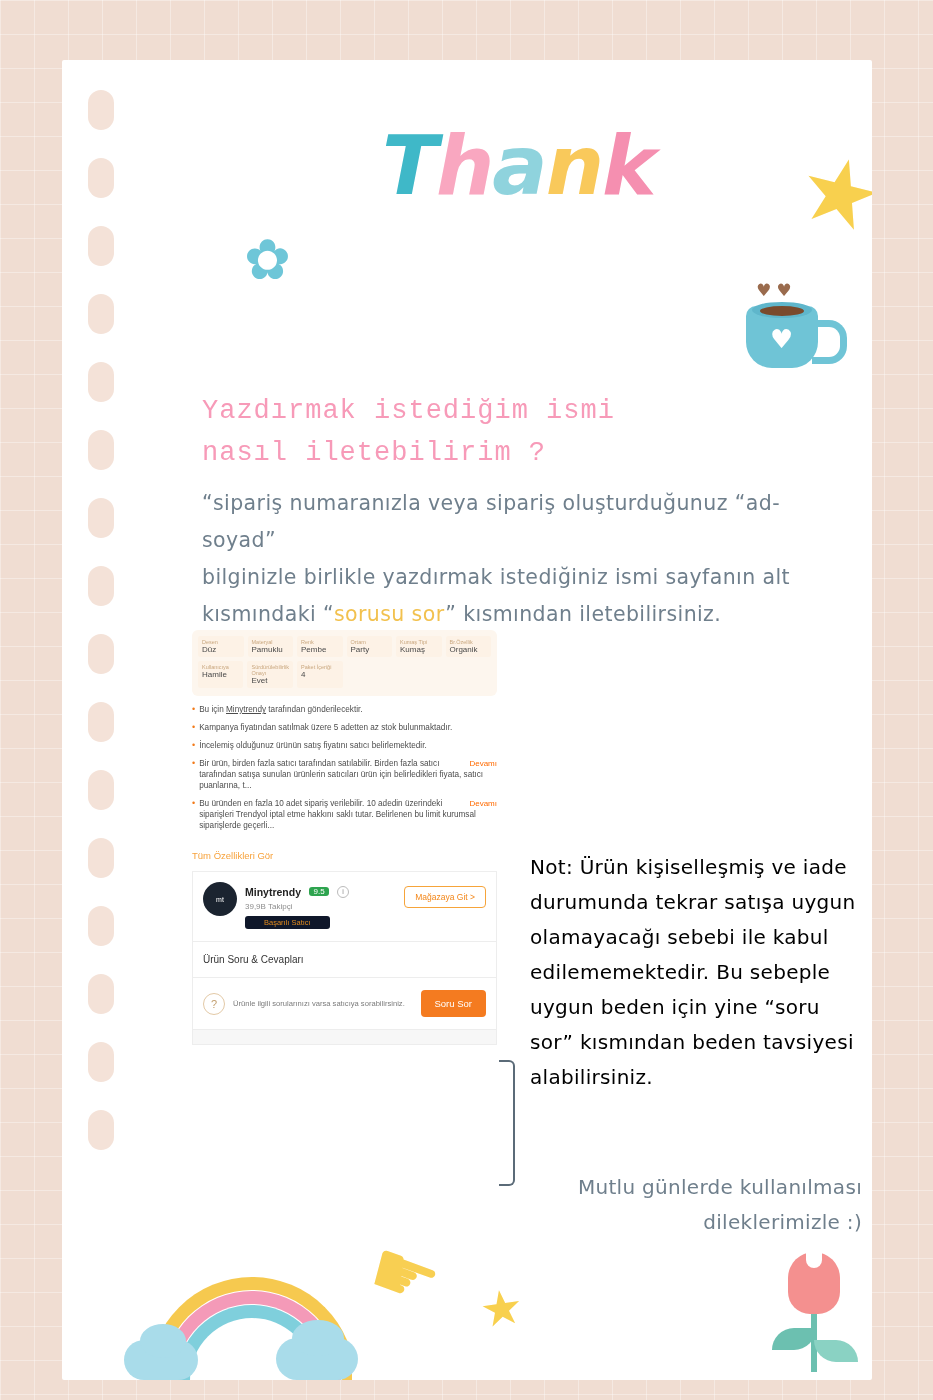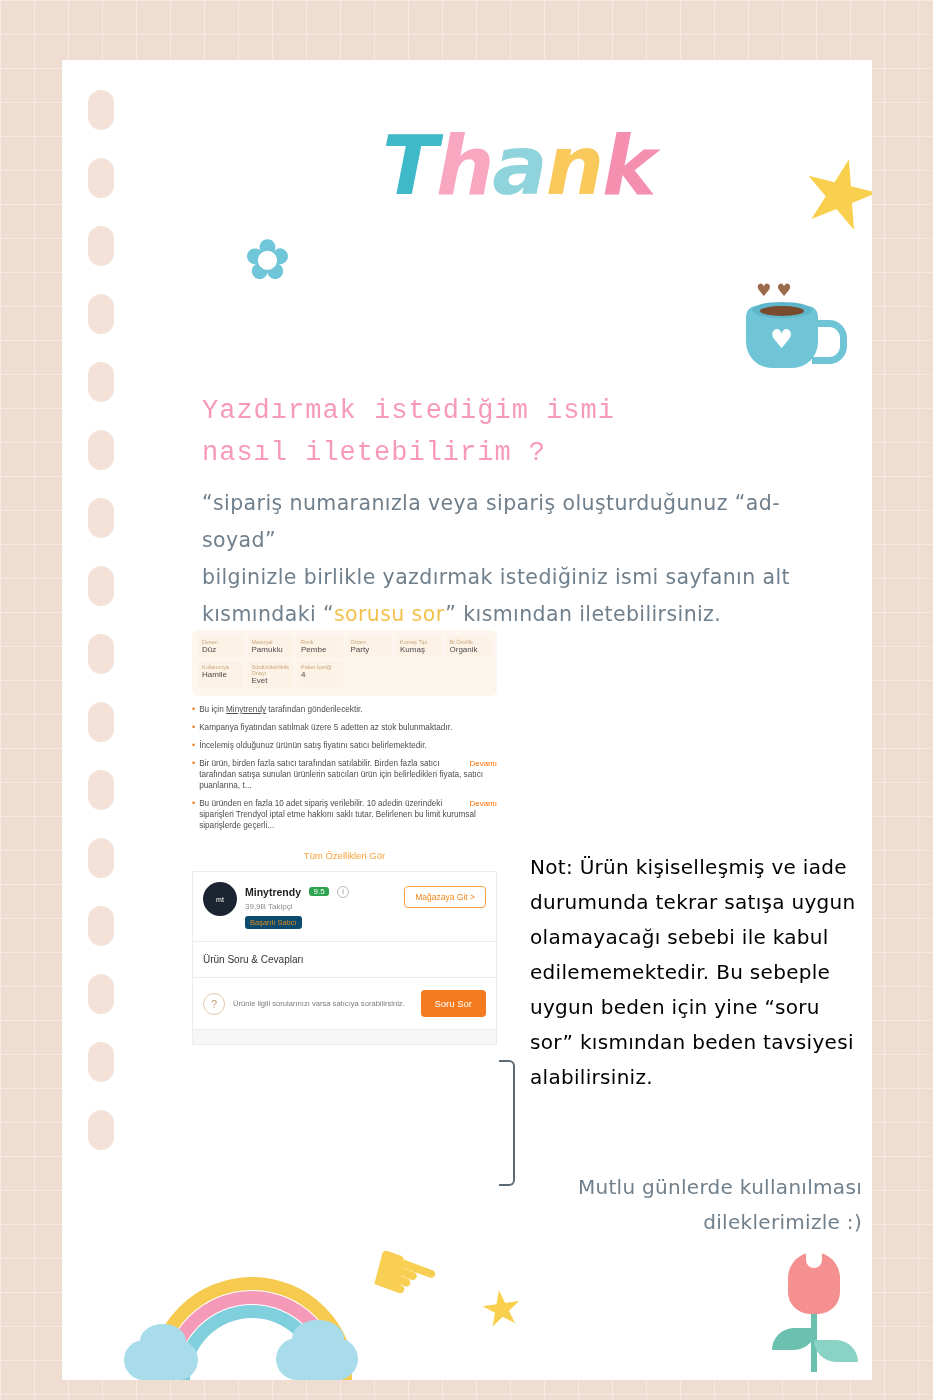--- a/index.html
+++ b/index.html
@@ -196,21 +196,20 @@
   }
   .bullet .dot { color: #f27a1a; margin-right: 4px; font-size: 9px; line-height: 11px; }
   .bullet u { text-decoration: underline; }
   .devami {
     color: #ff6a00;
     font-size: 8px;
     float: right;
     margin-left: 4px;
   }
   .all-feat {
-    text-align: center;
     color: #f7a23b;
     font-size: 9.5px;
     padding: 12px 0 10px 0;
     border-bottom: 1px solid #eeeeee;
   }
   .seller-card {
     border: 1px solid #ededed;
     border-top: none;
     padding: 10px 10px 12px 10px;
     display: flex;
@@ -232,22 +231,22 @@
   }
   .info-circle {
     display: inline-block; width: 10px; height: 10px;
     border: 1px solid #bbb; border-radius: 50%;
     font-size: 7px; text-align: center; line-height: 10px;
     color: #888; margin-left: 4px; vertical-align: middle;
   }
   .followers { font-size: 8px; color: #8d8d8d; margin-top: 2px; }
   .badge-seller {
     display: inline-block;
-    background: #0c4a6e; color: #e08a1e;
-    font-size: 7.5px; padding: 2px 5px; border-radius: 3px; margin-top: 4px;
+    background: #0f172a; color: #e08a1e;
+    font-size: 7.5px; padding: 2px 19px; border-radius: 3px; margin-top: 4px;
   }
   .store-btn {
     position: absolute; right: 10px; top: 14px;
     border: 1px solid #f6a43a; color: #f3871a;
     font-size: 8.5px; padding: 5px 10px; border-radius: 4px;
   }
   .qa-section {
     border: 1px solid #ededed;
     border-top: none;
     padding: 12px 10px;

